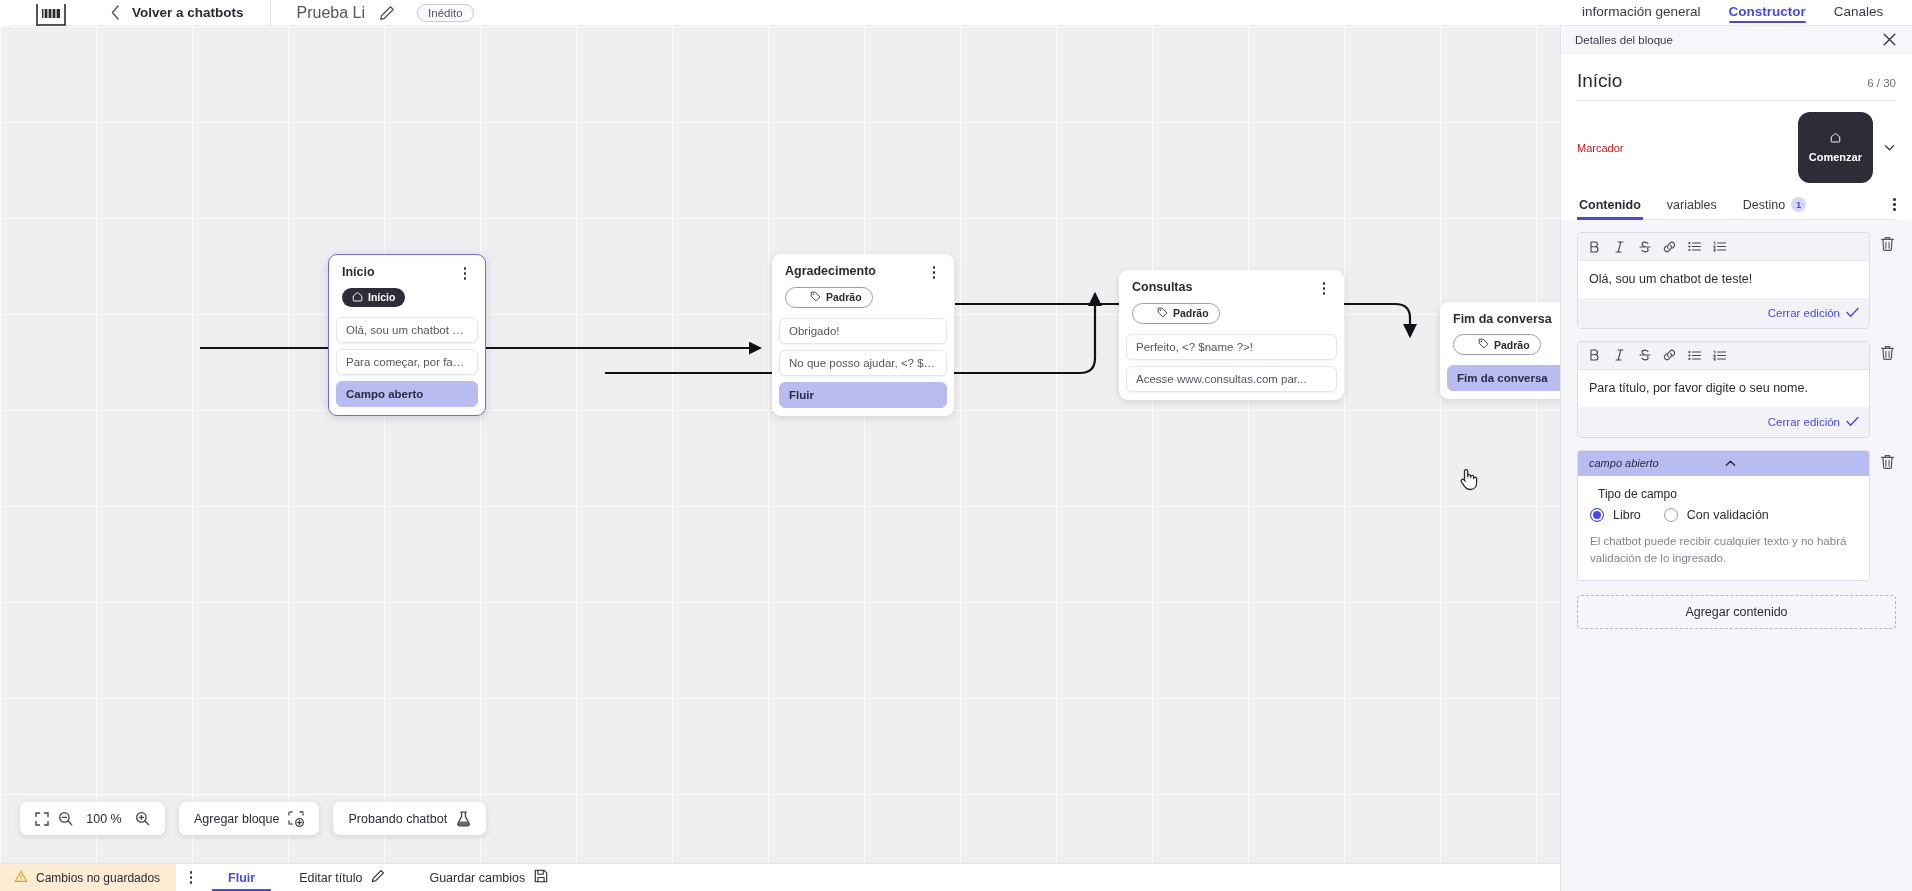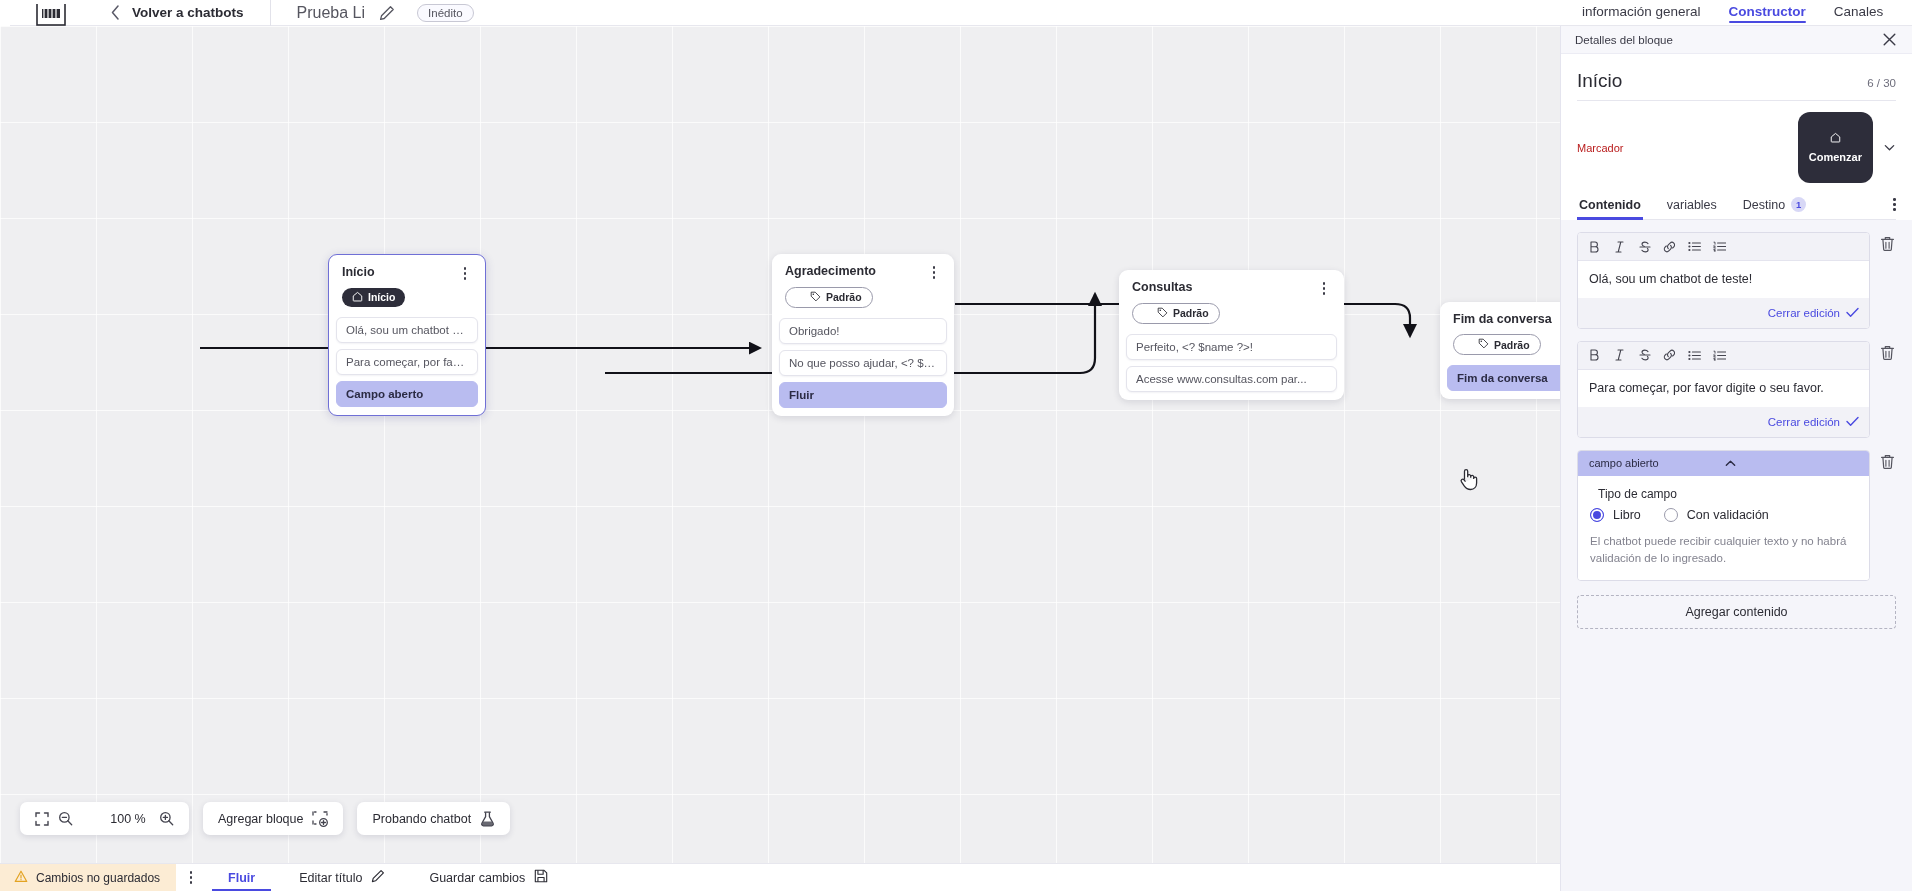--- a/index.html
+++ b/index.html
@@ -119,21 +119,21 @@
     box-shadow: none;
   }
 
   
   .tools { position: absolute; left: 20px; bottom: 28px; display: flex; gap: 14px; z-index: 8; }
   .tool {
     background: #ffffff; border-radius: 7px; box-shadow: 0 2px 6px rgba(40,40,80,.13);
     height: 33px; display: flex; align-items: center; gap: 9px; padding: 0 15px;
     font-size: 12.5px; color: #2b2b33; cursor: pointer; white-space: nowrap;
   }
-  .tool .zoomval { font-size: 12.5px; min-width: 44px; text-align: center; margin-left: 24px; }
+  .tool .zoomval { font-size: 12.5px; min-width: 44px; text-align: center; }
   .ticon { display:flex; align-items:center; color:#44444f; }
 
   
   .bottombar {
     position: absolute; left: 0; bottom: 0; width: 1560px; height: 28px;
     background: #ffffff; display: flex; align-items: center;
     border-top: 1px solid #e7e7ee; z-index: 25;
   }
   .unsaved {
     background: #fcecd4; height: 28px; display: flex; align-items: center; gap: 8px;
@@ -221,21 +221,21 @@
 
   .field-card-row { display: flex; align-items: flex-start; gap: 8px; margin-bottom: 14px; }
   .field-card {
     flex: 1; background: #ffffff; border-radius: 4px; overflow: hidden;
     border: 1px solid #dcdce8;
   }
   .field-card-head {
     background: #b9bcf0; padding: 6px 11px; display: flex; align-items: center;
     font-size: 11px; color: #2b2b44;
   }
-  .field-card-head span { flex: 1; }
+  .field-card-head span { flex: 1; font-style: italic; }
   .caret-up { display:flex; color:#2b2b44; cursor:pointer; }
   .field-card-body { padding: 11px 12px 13px 12px; background:#fff; }
   .field-lbl { font-size: 12px; color: #2b2b33; margin-left: 8px; }
   .radio-row { display: flex; align-items: center; gap: 9px; margin-top: 7px; }
   .radio {
     width: 14px; height: 14px; border-radius: 50%; border: 1.6px solid #9a9aab; background:#fff;
     display: inline-block; flex: none; cursor: pointer; position: relative;
   }
   .radio.sel { border-color: #4a4ae0; background: #4a4ae0; box-shadow: inset 0 0 0 2px #fff; }
   .radio-lbl { font-size: 12.5px; color: #2b2b33; margin-right: 14px; }
@@ -616,21 +616,21 @@
                   <path d="M4.4 2h8M4.4 5.5h8M4.4 9h8" stroke="#44444f" stroke-width="1.1" stroke-linecap="round"></path>
                 </svg>
               </div>
             <div class="tb-btn">
                 <svg width="13" height="11" viewBox="0 0 13 11" fill="none">
                   <path d="M4.6 2h8M4.6 5.5h8M4.6 9h8" stroke="#44444f" stroke-width="1.1" stroke-linecap="round"></path>
                   <path d="M1 1.2h1v2M.6 5h1.7L.7 7h1.8M.8 8.6h1.4v.9H1.2v.7h1" stroke="#44444f" stroke-width=".9" stroke-linecap="round" stroke-linejoin="round"></path>
                 </svg>
               </div>
           </div>
-          <div class="editor-text">Para começar, por favor digite o seu favor.</div>
+          <div class="editor-text">Para título, por favor digite o seu nome.</div>
           <div class="editor-foot">
             <span class="close-edit">Cerrar edición</span>
             <span>
               <svg width="13" height="11" viewBox="0 0 13 11" fill="none">
                   <path d="M1 5.6L4.6 9.3 12 1.6" stroke="#4a4ae0" stroke-width="1.4" stroke-linecap="round" stroke-linejoin="round"></path>
                 </svg>
             </span>
           </div>
         </div>
         <div class="trash">

